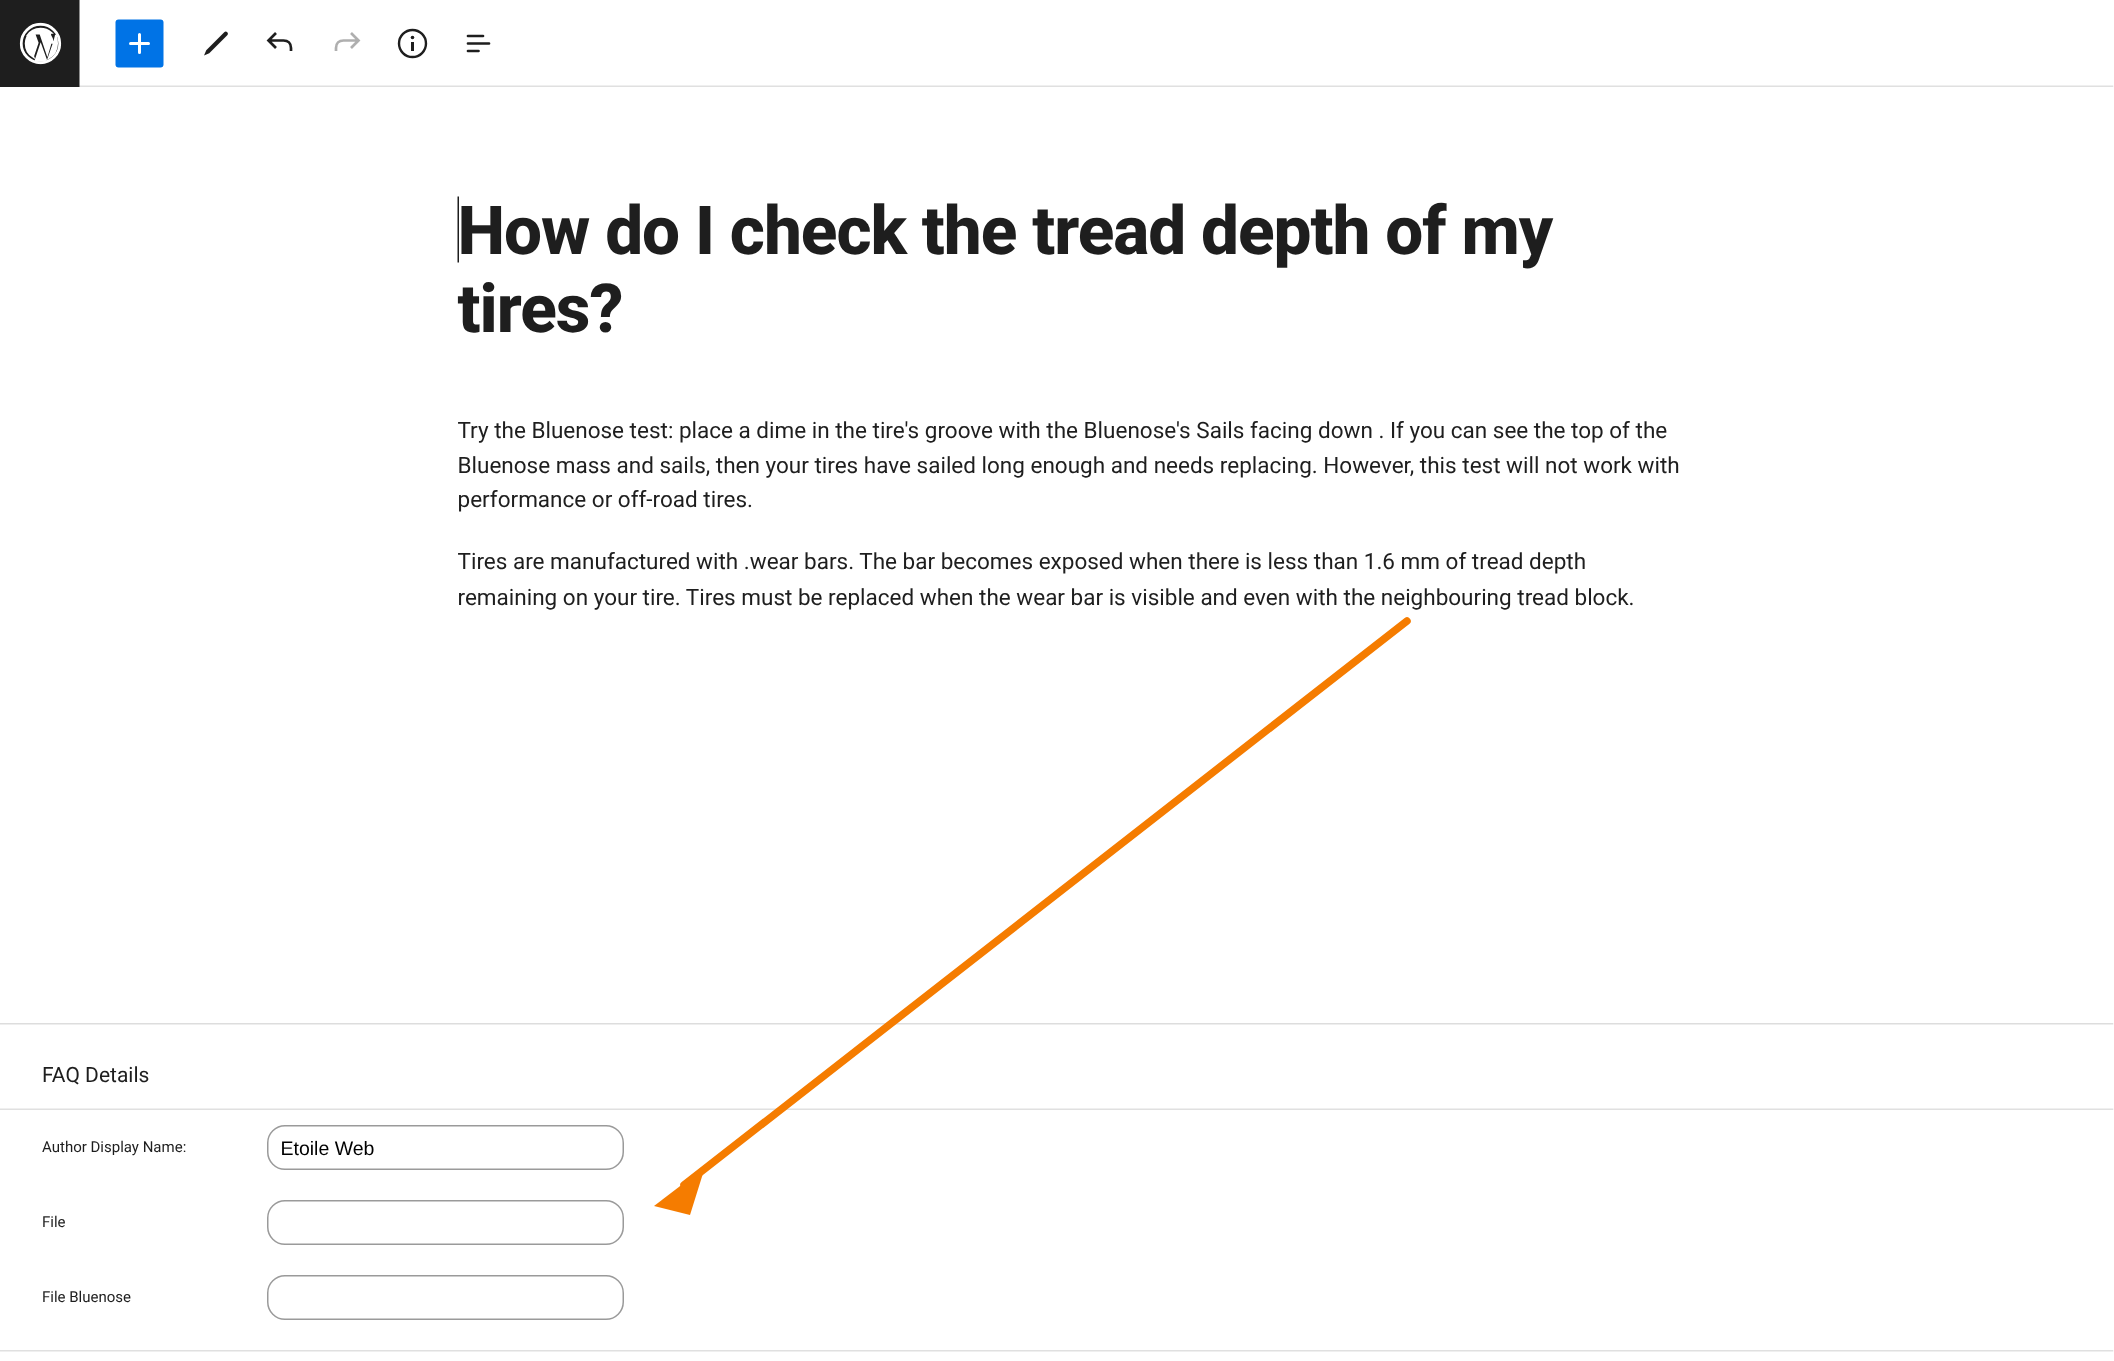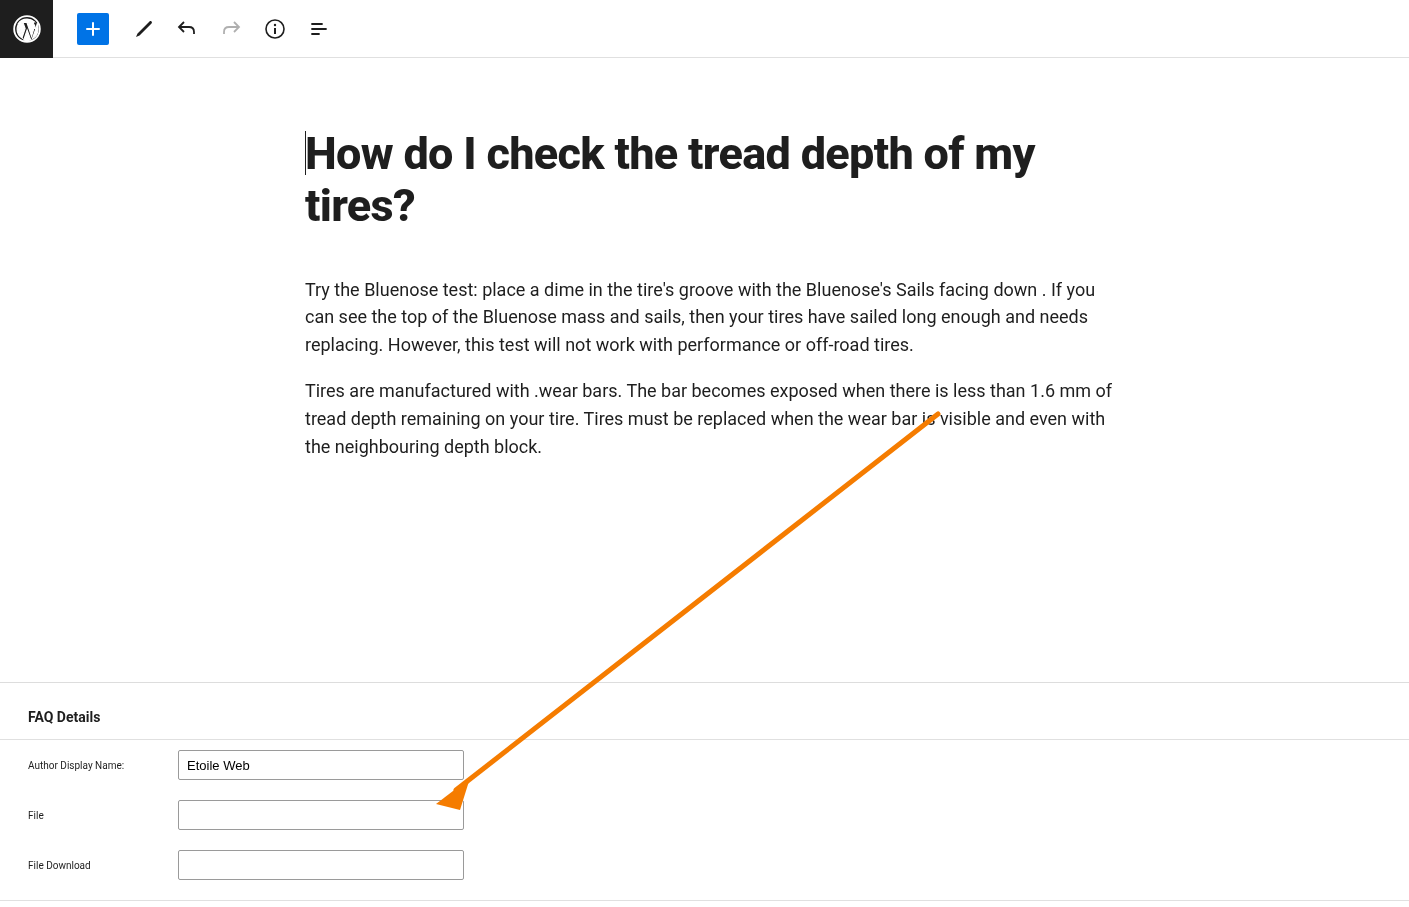--- a/index.html
+++ b/index.html
@@ -12,28 +12,28 @@
     .tools { display: flex; align-items: center; gap: 0; margin-left: 20px; }
     .tool-btn { width: 36px; height: 36px; display: flex; align-items: center; justify-content: center; background: transparent; border: none; cursor: pointer; border-radius: 2px; margin: 0 4px; }
     .tool-btn.add { background: #0073e6; color: #fff; width: 32px; height: 32px; margin-right: 12px; }
     .tool-btn svg { width: 24px; height: 24px; }
     .tool-btn.disabled svg { opacity: 0.35; }
 
     .editor-area { padding: 70px 0 0 0; display: flex; justify-content: center; margin-left: 21px; }
     .content { width: 820px; }
     .post-title { font-size: 45px; font-weight: 800; letter-spacing: -0.015em; line-height: 1.15; margin-bottom: 44px; position: relative; }
     .title-cursor { position: absolute; left: 0; top: 3px; width: 1px; height: 44px; background: #1e1e1e; }
-    .paragraph { font-size: 18px; line-height: 1.55; margin-bottom: 18px; color: #1e1e1e; }
+    .paragraph { font-size: 15px; line-height: 1.55; margin-bottom: 18px; color: #1e1e1e; }
     .spell-err { text-decoration-style: dotted; text-decoration-color: #d63638; text-underline-offset: 2px; }
 
     .meta-panel { position: absolute; left: 0; right: 0; top: 682px; border-top: 1px solid #ddd; padding: 12px 0 0 0; }
-    .panel-header { font-weight: 700; font-size: 14px; padding: 14px 28px; border-bottom: 1px solid #e0e0e0; }
+    .panel-header { font-weight: 400; font-size: 14px; padding: 14px 28px; border-bottom: 1px solid #e0e0e0; }
     .field-row { display: flex; align-items: center; padding: 10px 28px; }
     .field-label { width: 150px; font-size: 10px; color: #1e1e1e; }
-    .field-input { width: 286px; height: 30px; border: 1px solid #9a9a9a; border-radius: 2px; padding: 0 8px; font-size: 13px; outline: none; }
+    .field-input { width: 238px; height: 30px; border: 1px solid #9a9a9a; border-radius: 12px; padding: 0 8px; font-size: 13px; outline: none; }
     .panel-bottom-border { border-bottom: 1px solid #e0e0e0; margin-top: 10px; }
 
     .annotation { position: absolute; pointer-events: none; left: 428px; top: 400px; }
   </style>
 </head>
 <body>
 
 <div class="toolbar">
   <div class="wp-logo">
     <svg viewBox="0 0 24 24">
@@ -80,40 +80,40 @@
 <div class="editor-area">
   <div class="content">
     <h1 class="post-title">
       <span class="title-cursor"></span>
       <span>How do I check the tread depth of my tires?</span>
     </h1>
     <p class="paragraph">
       <span>Try the Bluenose test: place a dime in the tire's groove with the Bluenose's Sails facing down . If you can see the top of the Bluenose mass and sails, then your tires have sailed long enough and needs replacing. However, this test will not work with performance or off-road tires.</span>
     </p>
     <p class="paragraph">
-      <span>Tires are manufactured with .wear bars. The bar becomes exposed when there is less than 1.6 mm of tread depth remaining on your tire. Tires must be replaced when the wear bar is visible and even with the </span><span class="spell-err">neighbouring</span><span> depth block.</span>
+      <span>Tires are manufactured with .wear bars. The bar becomes exposed when there is less than 1.6 mm of tread depth remaining on your tire. Tires must be replaced when the wear bar is visible and even with the </span><span class="spell-err">neighbouring</span><span> tread block.</span>
     </p>
   </div>
 </div>
 
 <div class="meta-panel">
   <div class="panel-header">FAQ Details</div>
 
   <div class="field-row">
     <label class="field-label">Author Display Name:</label>
     <input class="field-input" value="Etoile Web" style="">
   </div>
 
   <div class="field-row">
     <label class="field-label">File</label>
     <input class="field-input" value="" style="">
   </div>
 
   <div class="field-row">
-    <label class="field-label">File Download</label>
+    <label class="field-label">File Bluenose</label>
     <input class="field-input" value="" style="">
   </div>
   <div class="panel-bottom-border"></div>
 </div>
 
 <svg class="annotation" width="520" height="420" viewBox="0 0 520 420">
   <line x1="510" y1="14" x2="28" y2="390" stroke="#f57c00" stroke-width="5" stroke-linecap="round"></line>
   <polygon points="8,404 42,378 32,410" fill="#f57c00"></polygon>
 </svg>
 

